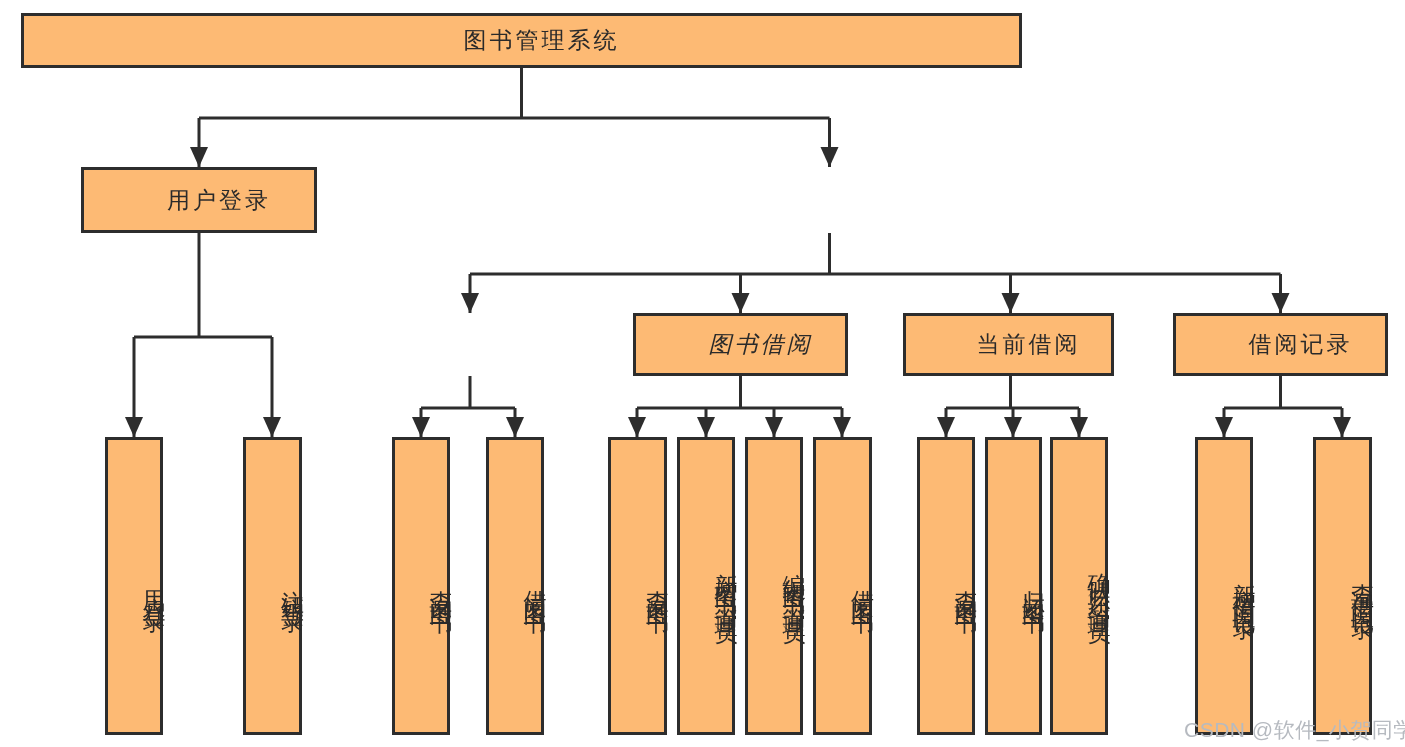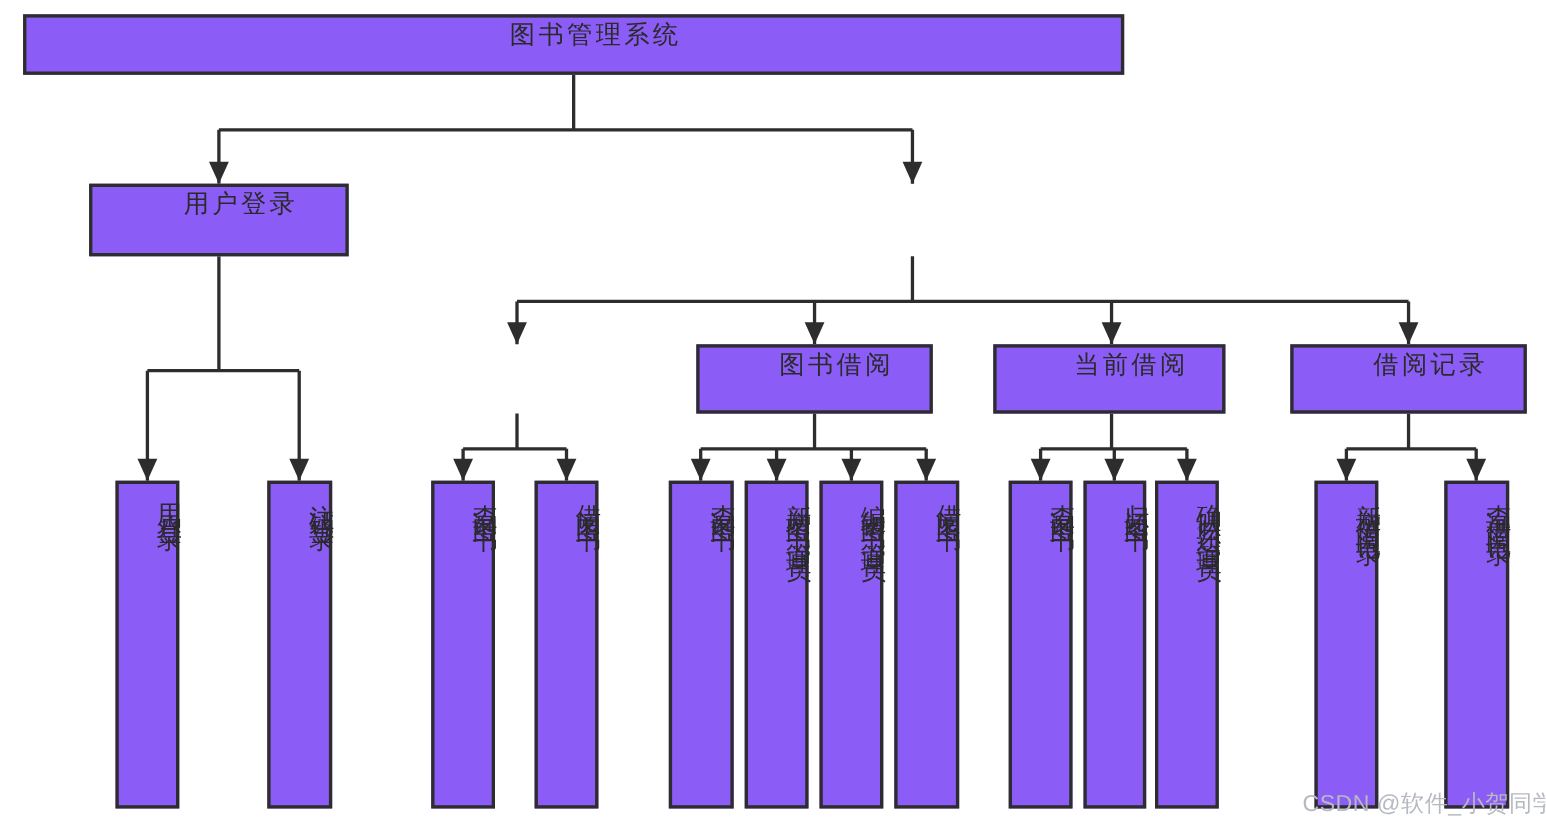--- a/index.html
+++ b/index.html
@@ -14,24 +14,24 @@
   svg.connectors {
     position: absolute;
     left: 0; top: 0;
     width: 1405px; height: 747px;
   }
   .lines { stroke: #2d2d2d; stroke-width: 3; fill: none; }
   .arrow { fill: #2d2d2d; stroke: none; }
   .box {
     position: absolute;
     box-sizing: border-box;
-    background: #8b5cf6;
+    background: #fdba74;
     border: 3px solid #2d2d2d;
     display: flex;
-    align-items: flex-start;
+    align-items: center;
     justify-content: center;
     padding-left: 40px;
   }
   .box.h span {
     font-size: 23px;
     letter-spacing: 3px;
     color: #2a2a2a;
     white-space: nowrap;
   }
   .box.v span {
@@ -108,21 +108,21 @@
   </svg>
 
   <div class="box h" style="left:21px; top:13px; width:1001px; height:55px;">
     <span>图书管理系统</span>
   </div>
 
   <div class="box h" style="left:81px; top:167px; width:236px; height:66px;">
     <span>用户登录</span>
   </div>
 
-  <div class="box h" style="left:633px; top:313px; width:215px; height:63px;">
+  <div class="box h" style="left:633px; top:313px; width:215px; height:63px;font-style:italic;">
     <span>图书借阅</span>
   </div>
   <div class="box h" style="left:903px; top:313px; width:211px; height:63px;">
     <span>当前借阅</span>
   </div>
   <div class="box h" style="left:1173px; top:313px; width:215px; height:63px;">
     <span>借阅记录</span>
   </div>
 
   <div class="box v" style="left:105px; top:437px; width:58px; height:298px;">

